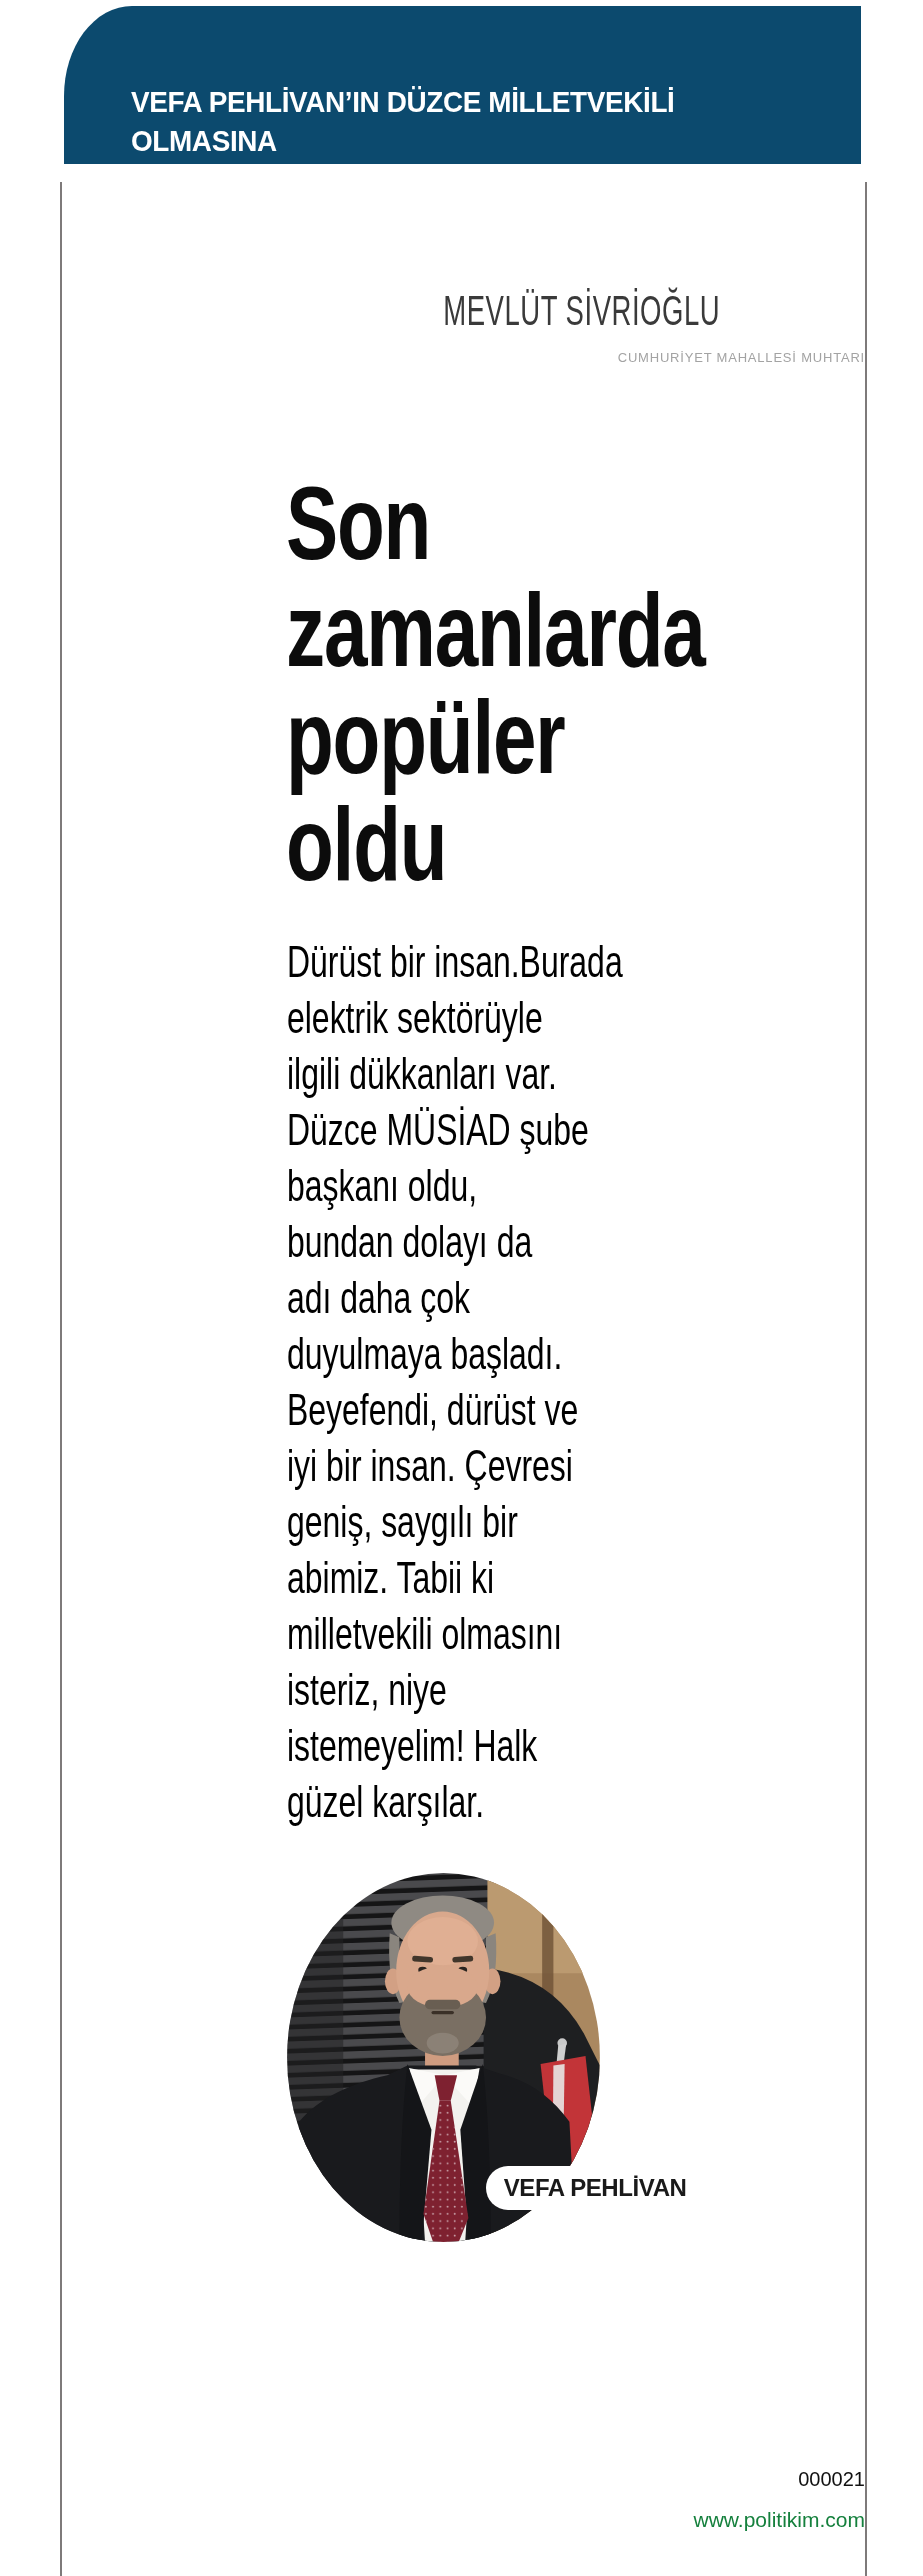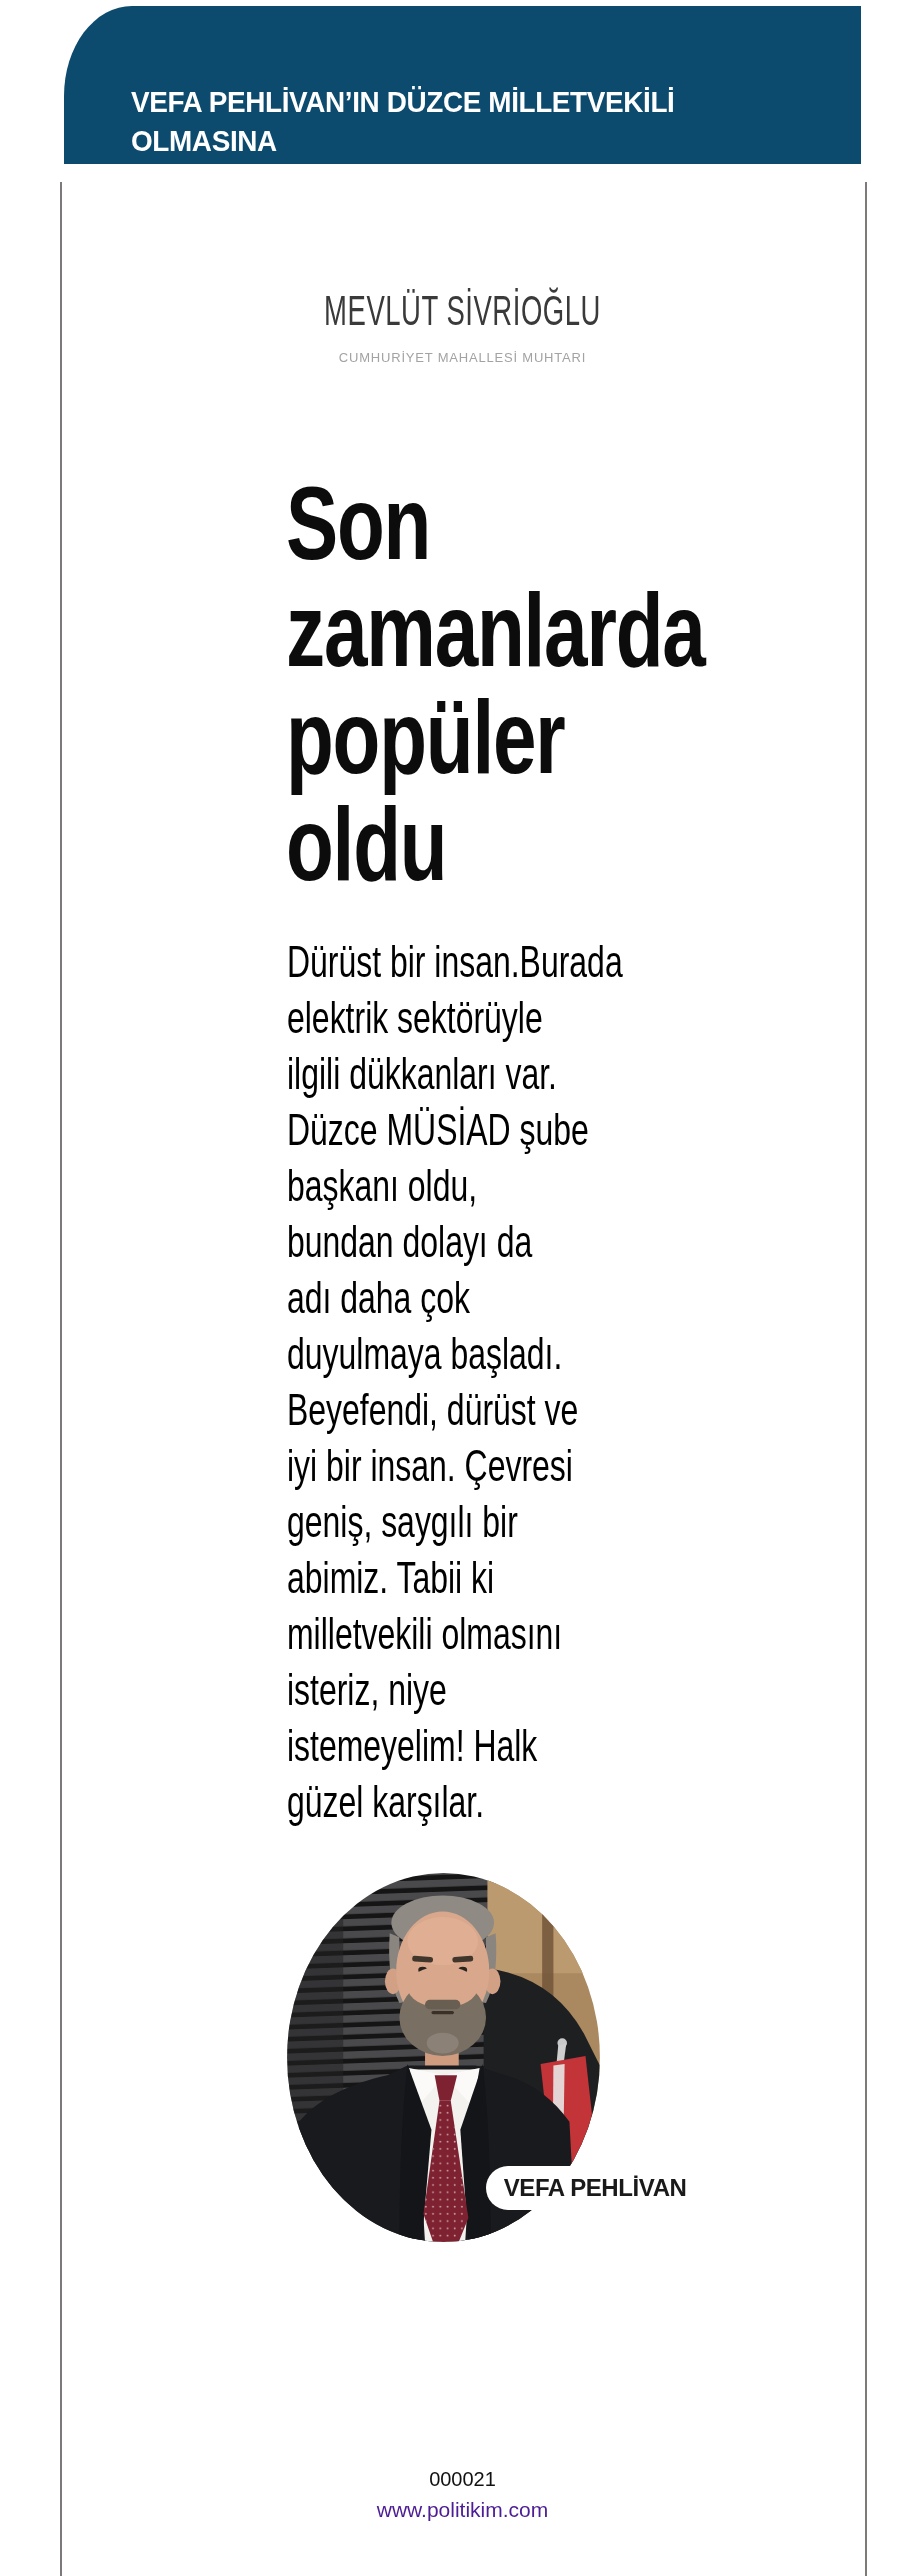--- a/index.html
+++ b/index.html
@@ -23,21 +23,21 @@
     border-top-left-radius:68px 90px;
   }
   .banner-text{
     position:absolute;left:67px;top:37px;
     color:#ffffff;font-weight:bold;font-size:30px;line-height:39px;
     letter-spacing:-0.4px;white-space:pre-line;
     transform:scaleX(0.93);transform-origin:0 0;
   }
 
   
-  .speaker{position:absolute;left:60px;top:286px;width:805px;text-align:center;}
+  .speaker{position:absolute;left:60px;top:286px;width:805px;text-align:right;}
   .speaker-name{
     font-size:43px;font-weight:200;color:#3a3a3a;letter-spacing:0.8px;
     transform:scaleX(0.64);transform-origin:50% 0;
     white-space:nowrap;
   }
   .speaker-title{
     margin-top:15px;
     font-size:13px;color:#a3a3a3;letter-spacing:0.8px;white-space:nowrap;
   }
 
@@ -64,23 +64,23 @@
     background:#ffffff;border-radius:22.5px;
     display:flex;align-items:center;
     padding-left:17.7px;box-sizing:border-box;
   }
   .caption-pill span{
     font-size:24px;font-weight:bold;color:#1a1a1a;letter-spacing:-0.4px;
     white-space:nowrap;
   }
 
   
-  .footer{position:absolute;left:60px;top:2468px;width:805px;text-align:center;}
+  .footer{position:absolute;left:60px;top:2468px;width:805px;text-align:right;}
   .footer-code{font-size:20px;color:#111111;}
-  .footer-site{margin-top:7px;font-size:21px;color:#4c1d95;}
+  .footer-site{margin-top:17px;font-size:21px;color:#15803d;}
 </style>
 </head>
 <body>
 
 <div>
 
   <div class="frame-line frame-left"></div>
   <div class="frame-line frame-right"></div>
 
   <div class="banner">

